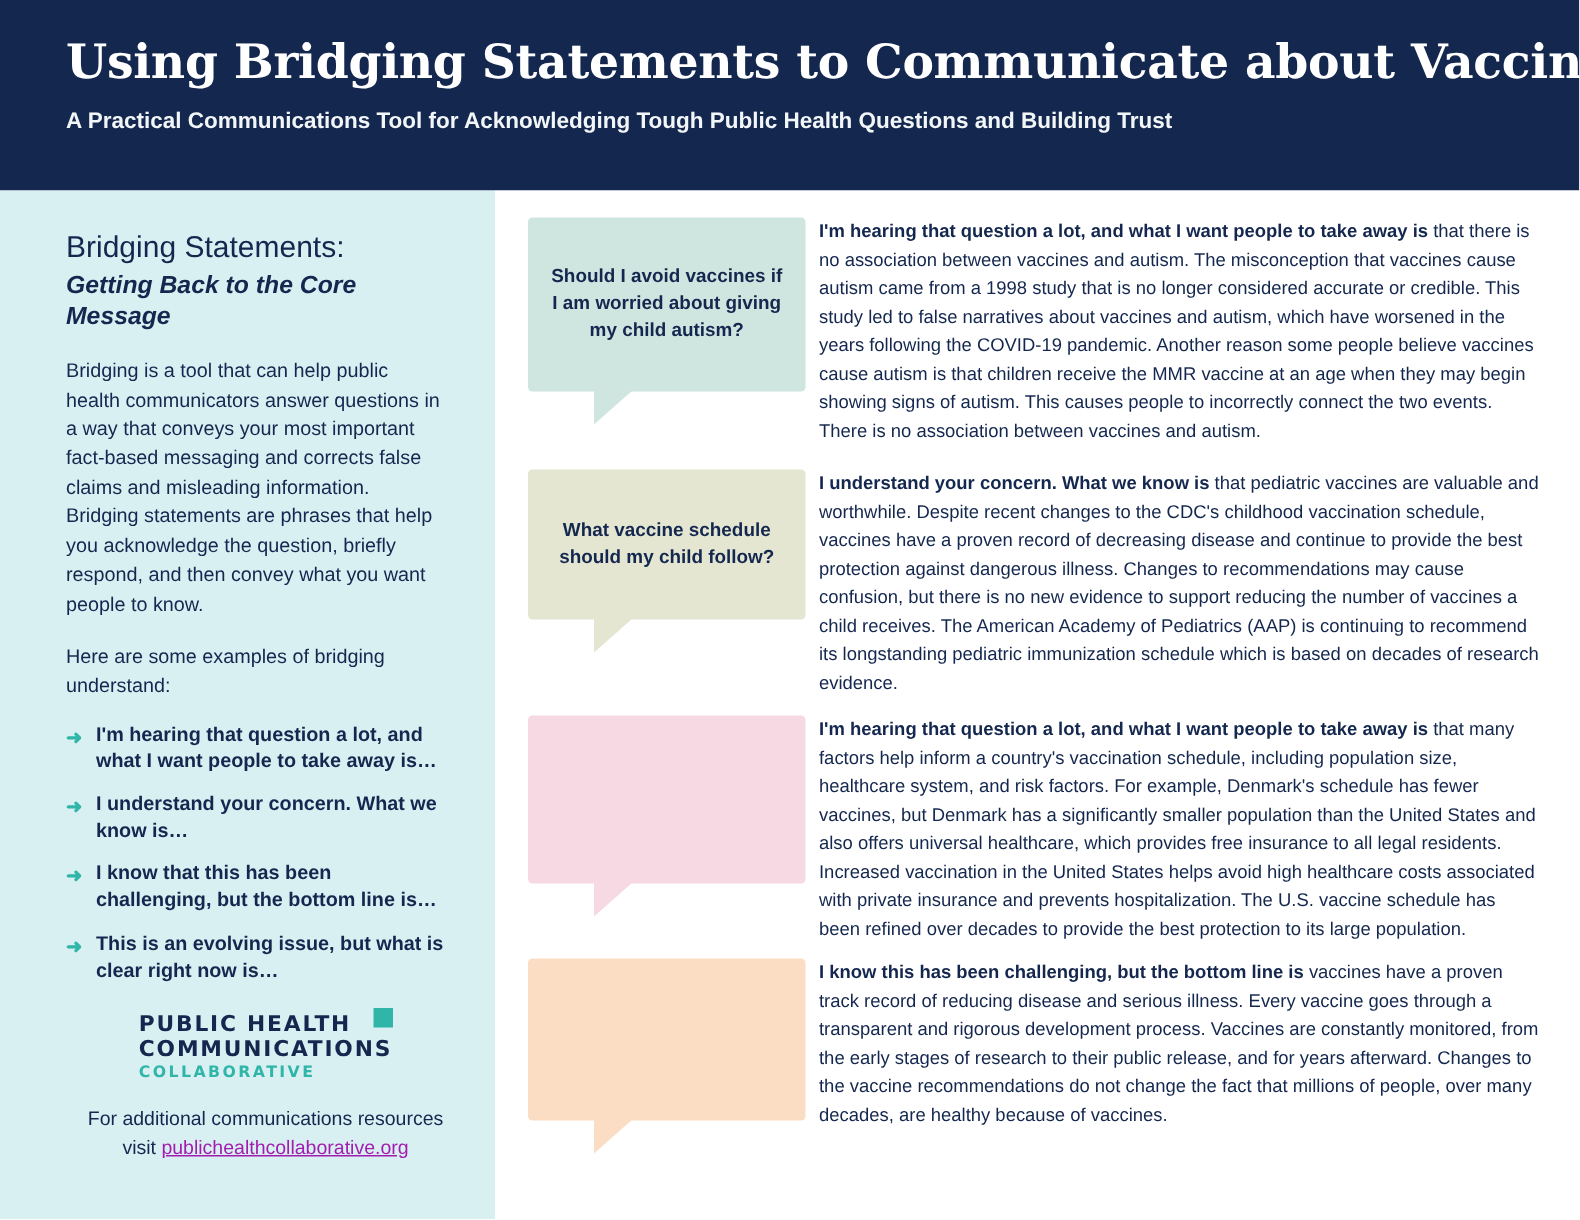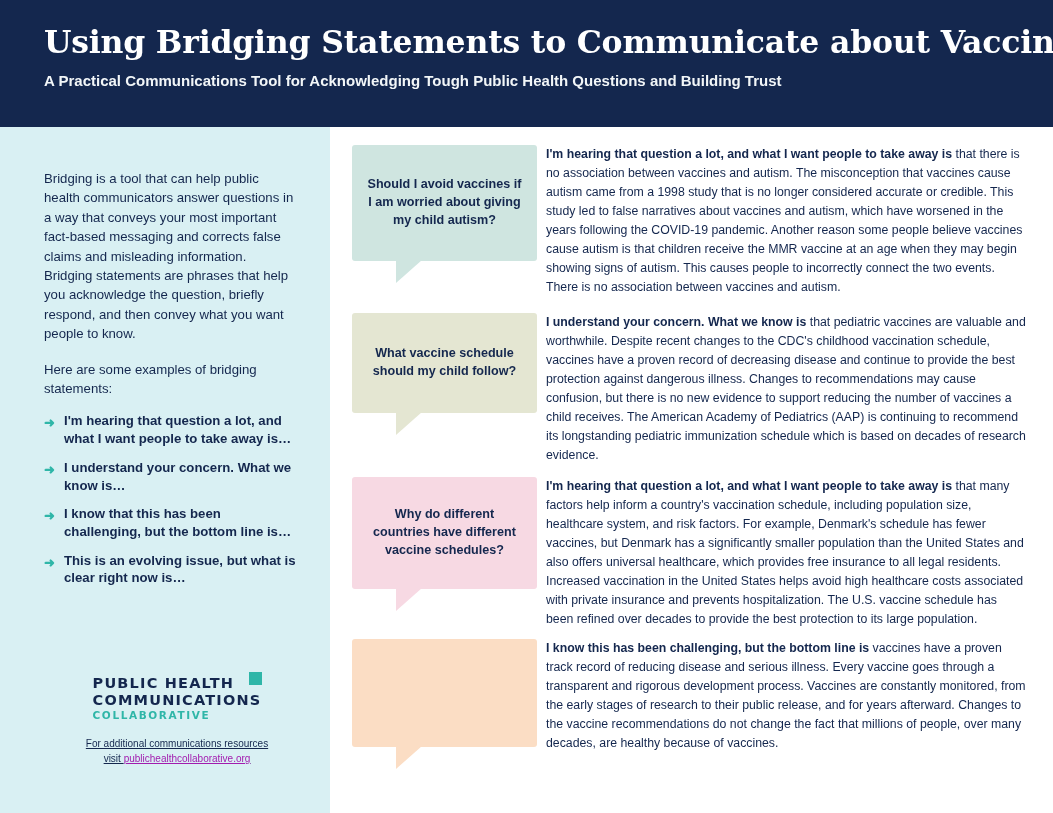--- a/index.html
+++ b/index.html
@@ -129,24 +129,23 @@
     line-height: 1.3;
   }
   .logo-sq {
     position: absolute;
     right: -1px; top: -3px;
     width: 13px; height: 13px;
     background: #2fb6a8;
   }
   .logo-caption {
     margin-top: 14px;
-    font-size: 10px;
+    font-size: 13px;
     color: #14274e;
     line-height: 1.45;
-    text-decoration: underline;
   }
   .logo-caption a {
     color: #a21caf;
     text-decoration: underline;
   }
 
   
   .content {
     position: absolute;
     left: 330px; top: 127px;
@@ -201,22 +200,26 @@
 <body>
 
 <div id="page">
 
   <div class="header">
     <h1 class="header-title">Using Bridging Statements to Communicate about Vaccines</h1>
     <p class="header-sub">A Practical Communications Tool for Acknowledging Tough Public Health Questions and Building Trust</p>
   </div>
 
   <div class="sidebar">
+    <h2 class="side-title">
+      <span>Bridging Statements:</span>
+      <span class="side-title-em">Getting Back to the Core Message</span>
+    </h2>
     <p class="side-para">Bridging is a tool that can help public health communicators answer questions in a way that conveys your most important fact-based messaging and corrects false claims and misleading information. Bridging statements are phrases that help you acknowledge the question, briefly respond, and then convey what you want people to know.</p>
-    <p class="side-para second">Here are some examples of bridging statements:</p>
+    <p class="side-para second">Here are some examples of bridging understand:</p>
     <ul class="bullets">
       <li>
         <span class="arrow-icon">➜</span>
         <span>I'm hearing that question a lot, and what I want people to take away is…</span>
       </li>
       <li>
         <span class="arrow-icon">➜</span>
         <span>I understand your concern. What we know is…</span>
       </li>
       <li>
@@ -267,21 +270,20 @@
         </div>
       </div>
       <div class="answer">
         <b>I understand your concern. What we know is</b><span> that pediatric vaccines are valuable and worthwhile. Despite recent changes to the CDC's childhood vaccination schedule, vaccines have a proven record of decreasing disease and continue to provide the best protection against dangerous illness. Changes to recommendations may cause confusion, but there is no new evidence to support reducing the number of vaccines a child receives. The American Academy of Pediatrics (AAP)  is continuing to recommend its longstanding pediatric immunization schedule which is based on decades of research evidence.</span>
       </div>
     </div>
 
     <div class="row" id="row2" style="top: 350px;">
       <div class="bubble-wrap">
         <div class="bubble" id="bub2" style="background: rgb(247, 217, 227); height: 112px;">
-          <span>Why do different countries have different vaccine schedules?</span>
           <span class="tail" id="tail2" style="border-top-color: rgb(247, 217, 227);"></span>
         </div>
       </div>
       <div class="answer">
         <b>I'm hearing that question a lot, and what I want people to take away is</b><span> that many factors help inform a country's vaccination schedule, including population size, healthcare system, and risk factors. For example, Denmark's schedule has fewer vaccines, but Denmark has a significantly smaller population than the United States and also offers universal healthcare, which provides free insurance to all legal residents. Increased vaccination in the United States helps avoid high healthcare costs associated with private insurance and prevents hospitalization. The U.S. vaccine schedule has been refined over decades to provide the best protection to its large population.</span>
       </div>
     </div>
 
     <div class="row" id="row3" style="top: 512px;">
       <div class="bubble-wrap">

